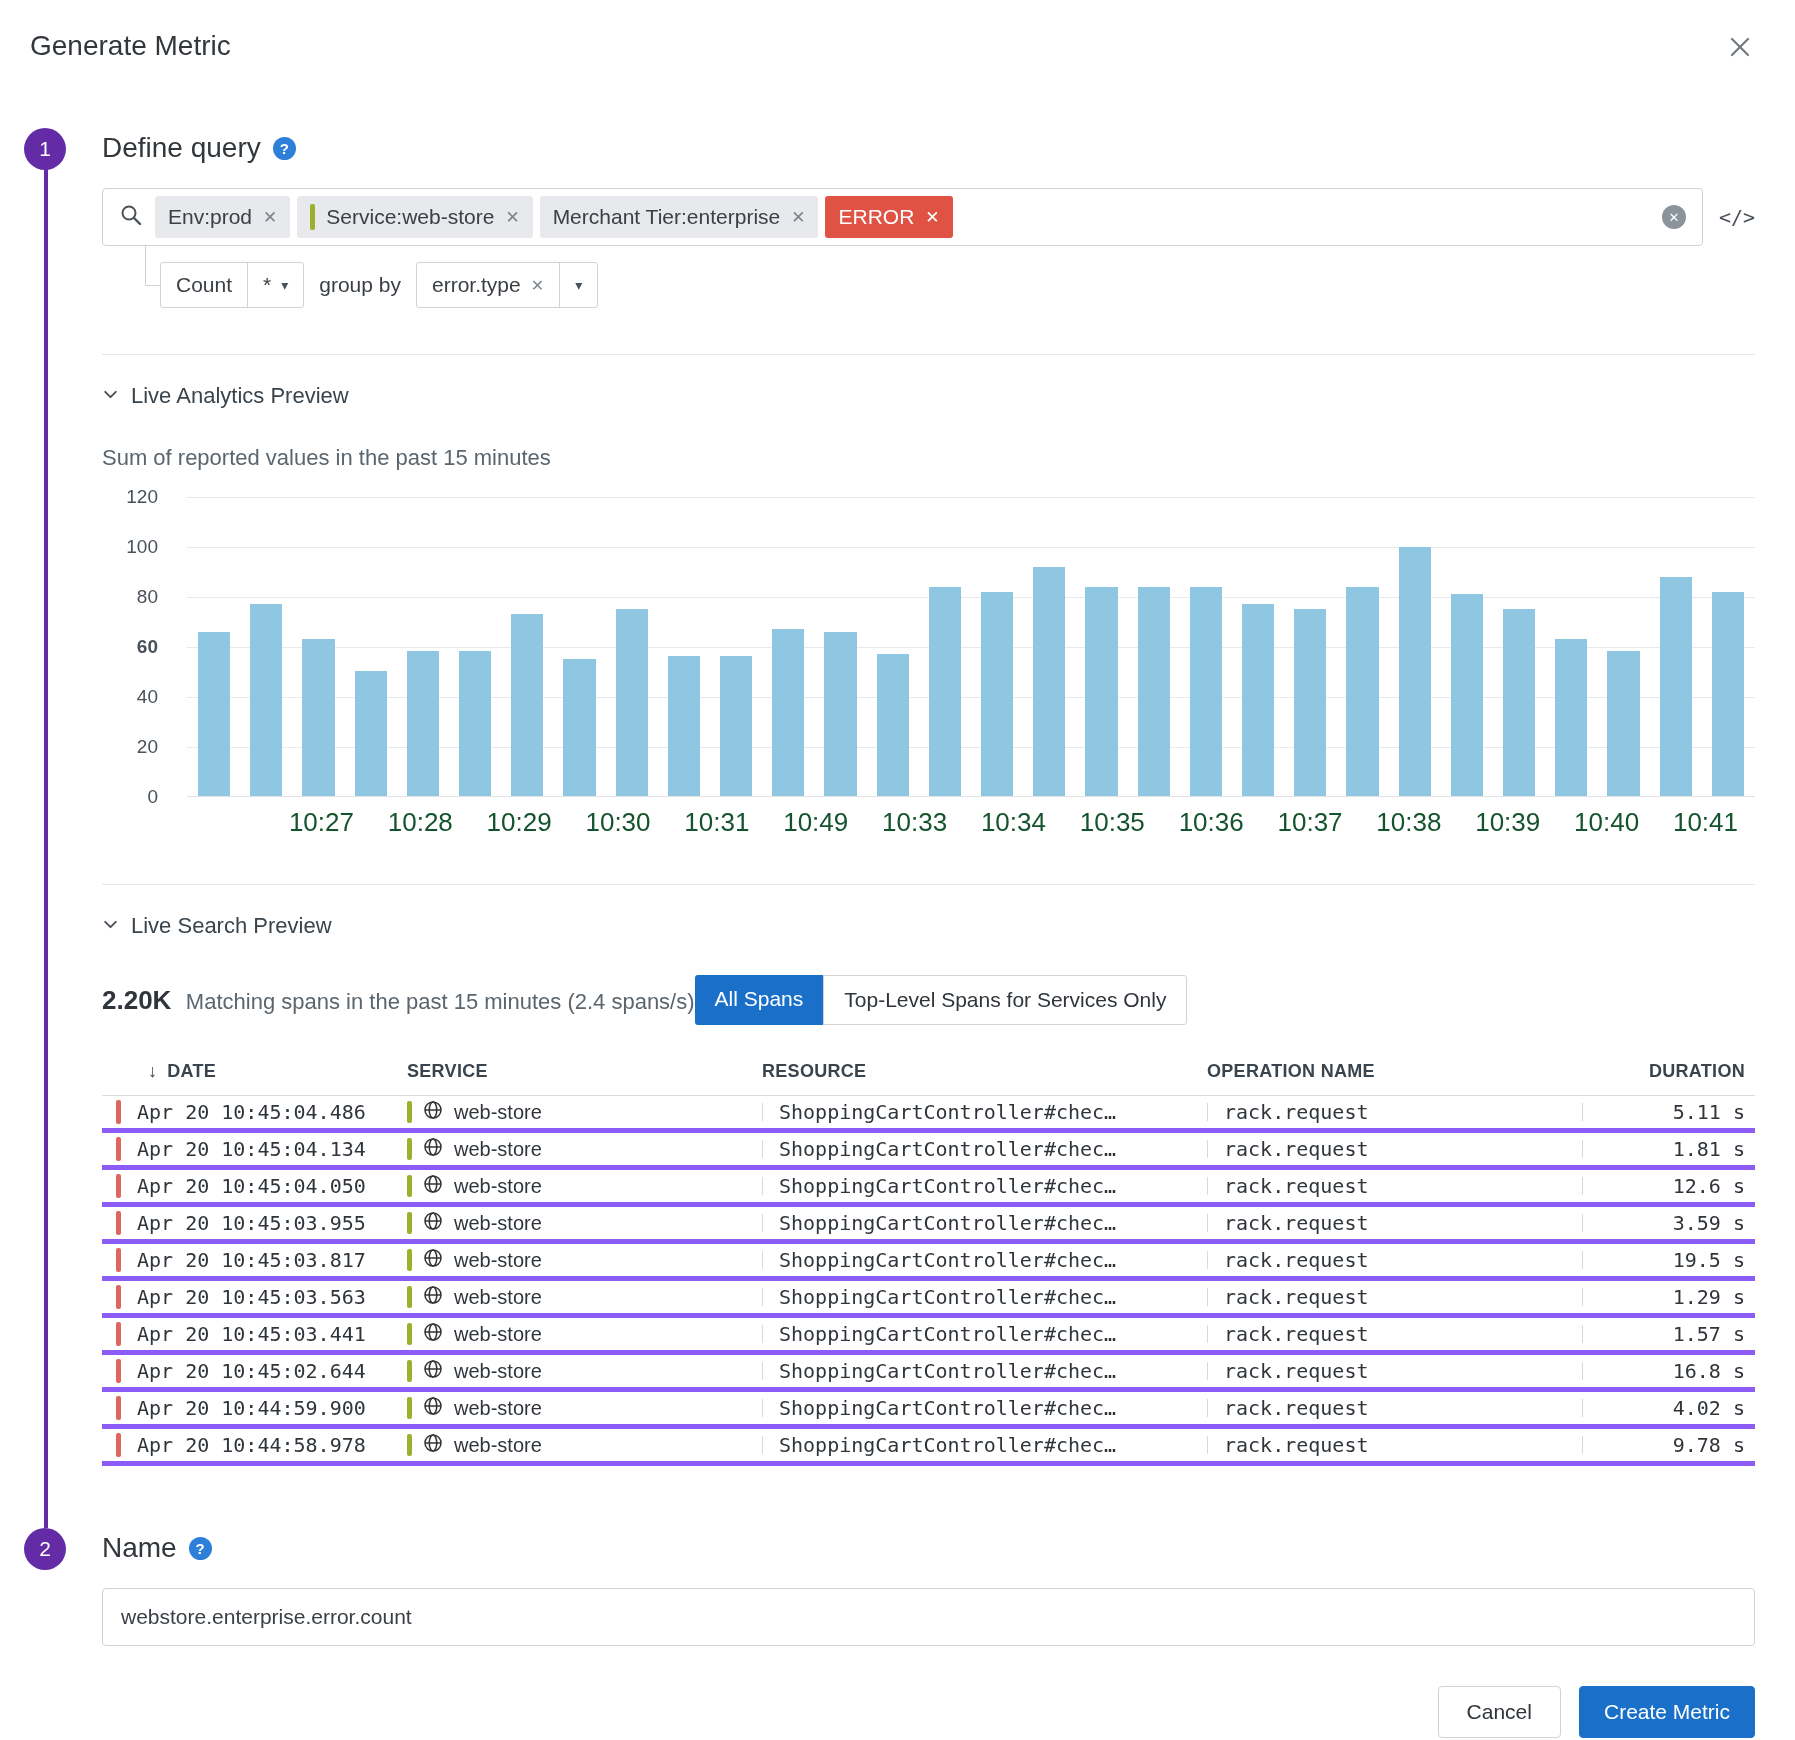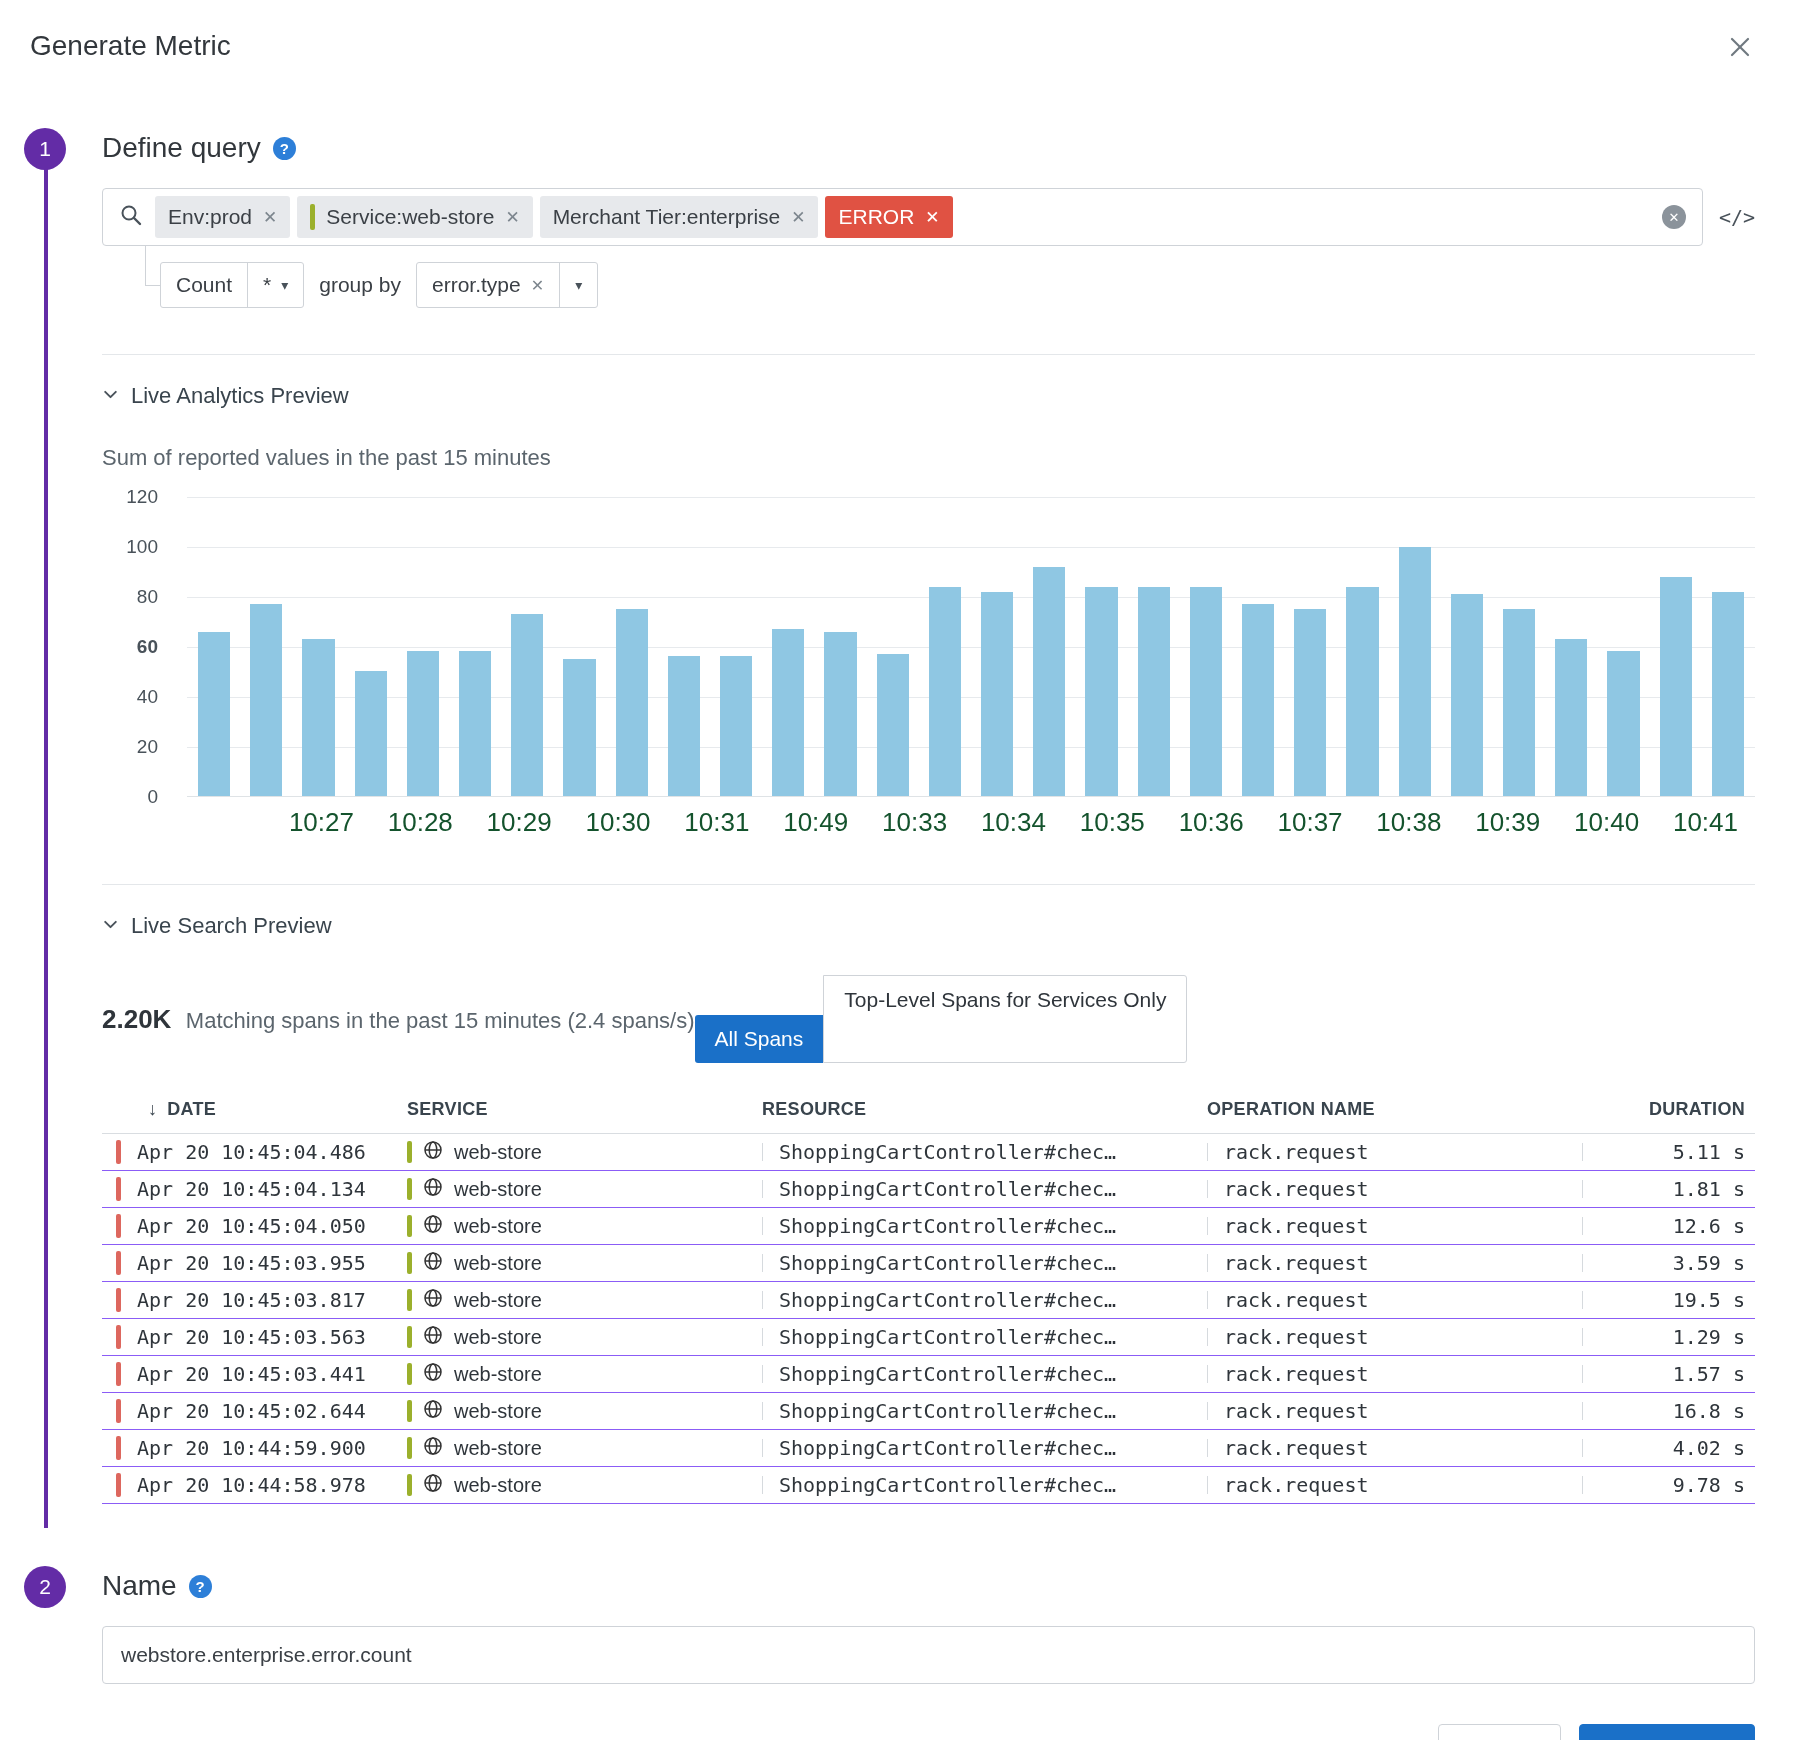--- a/index.html
+++ b/index.html
@@ -64,33 +64,33 @@
   .bars { position:absolute; inset:0; display:flex; align-items:flex-end; gap:20px; padding:0 11px; }
   .bar { flex:1; background:var(--bar-blue); }
   .x-axis { display:flex; margin:10px 0 0 85px; }
   .xtick { flex:1; text-align:center; font-size:26px; color:#14532d; }
 
   
   .stats-row { display:flex; align-items:center; margin-top:36px; }
   .match-count { font-size:26px; font-weight:bold; color:#2f353b; }
   .match-text { font-size:22px; color:#5b656d; margin-left:10px; }
   .view-toggle { display:flex; align-items:stretch; }
-  .btn-allspans { background:var(--accent-blue); color:#fff; font-size:21px; padding:12px 20px; border-radius:3px 0 0 3px; cursor:pointer;margin-top:40px; }
+  .btn-allspans { background:var(--accent-blue); color:#fff; font-size:21px; padding:12px 20px; border-radius:3px 0 0 3px; cursor:pointer; }
   .btn-toplevel { background:#fff; color:#2f353b; font-size:21px; padding:12px 20px; border:1px solid #cfd3d8;
     border-radius:0 3px 3px 0; cursor:pointer; }
 
   
   .spans-table { margin-top:26px; width:100%; }
   .t-row { display:grid; grid-template-columns:305px 355px 445px 375px 1fr; align-items:center; }
   .t-head { border-bottom:1px solid #d9dde1; }
   .t-head > div { font-size:18px; font-weight:bold; color:#39444d; padding:10px 0 13px; letter-spacing:.3px; }
   .h-date { padding-left:46px !important; display:flex; align-items:center; gap:10px; cursor:pointer; }
   .sort-arrow { font-weight:bold; }
   .h-dur { text-align:right; padding-right:10px !important; }
-  .t-body .t-row { height:37px; border-bottom:1px solid #8b5cf6; font-family:"DejaVu Sans Mono",monospace; font-size:20px; color:#2f353b; cursor:pointer; }
+  .t-body .t-row { height:37px; border-bottom:5px solid #8b5cf6; font-family:"DejaVu Sans Mono",monospace; font-size:20px; color:#2f353b; cursor:pointer; }
   .c-date { display:flex; align-items:center; gap:16px; padding-left:14px; }
   .row-bar { width:5px; height:24px; border-radius:2px; background:var(--row-red); flex:0 0 auto; }
   .c-svc { display:flex; align-items:center; gap:11px; font-family:"Liberation Sans",sans-serif; font-size:20px; }
   .svc-bar { width:5px; height:22px; border-radius:2px; background:var(--service-green); flex:0 0 auto; }
   .sep::before { content:""; display:inline-block; width:1px; height:18px; background:#d6dade; margin-right:16px; vertical-align:middle; }
   .c-res,.c-op { display:flex; align-items:center; white-space:nowrap; overflow:hidden; }
   .c-dur { display:flex; align-items:center; }
   .c-dur span { flex:1; text-align:right; padding-right:10px; }
 
   

